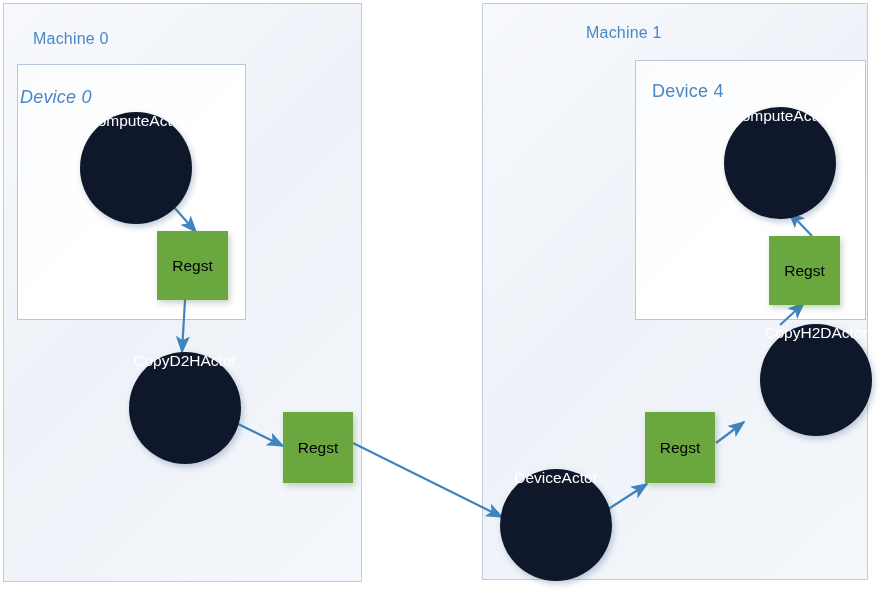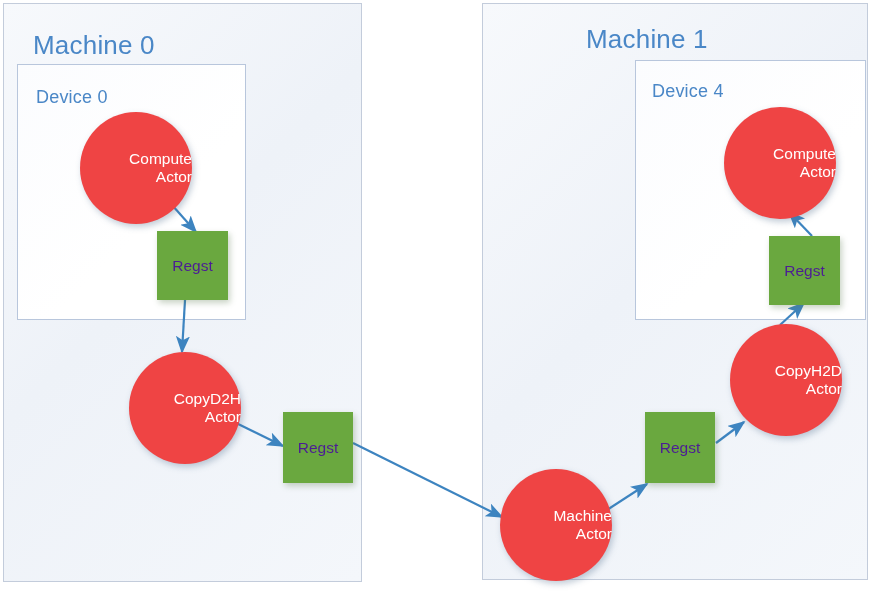--- a/index.html
+++ b/index.html
@@ -31,49 +31,49 @@
     box-sizing: border-box;
   }
   .box-title {
     position: absolute;
     color: #4a87c7;
     font-size: 19px;
     font-weight: normal;
     white-space: nowrap;
     letter-spacing: 0.2px;
   }
-  .machine-title { font-size: 26px; }
+  .machine-title { font-size: 16px; }
   .device-title  { font-size: 18px; }
 
   
   .actor {
     position: absolute;
     border-radius: 50%;
-    background: #ef4444;
+    background: #0f172a;
     box-shadow: 2px 3px 6px rgba(80,110,140,0.35);
     display: flex;
-    flex-direction: column;
-    align-items: flex-end;
+    flex-direction: row;
+    align-items: flex-start;
     justify-content: center;
     color: #ffffff;
     font-size: 15.5px;
     line-height: 1.18;
     text-align: center;
     box-sizing: border-box;
   }
   .actor .l1, .actor .l2 { display: block; }
 
   .regst {
     position: absolute;
     background: #6aa83f;
     box-shadow: 2px 3px 6px rgba(90,120,80,0.33);
     display: flex;
     align-items: center;
     justify-content: center;
-    color: #4c1d95;
+    color: #000000;
     font-size: 15.5px;
     box-sizing: border-box;
   }
 
   
   #arrows {
     position: absolute;
     left: 0;
     top: 0;
     width: 882px;
@@ -83,21 +83,21 @@
 </style>
 </head>
 <body>
 
 <div id="canvas">
 
   <div class="machine-box" style="left:3px; top:3px; width:359px; height:579px;"></div>
   <div class="box-title machine-title" style="left:33px; top:30px;">Machine 0</div>
 
   <div class="device-box" style="left:17px; top:64px; width:229px; height:256px;"></div>
-  <div class="box-title device-title" style="left:36px; top:87px;">Device 0</div>
+  <div class="box-title device-title" style="left:20px; top:87px;font-style:italic;">Device 0</div>
 
   <div class="machine-box" style="left:482px; top:3px; width:386px; height:577px;"></div>
   <div class="box-title machine-title" style="left:554px; top:24px;margin-left:32px;">Machine 1</div>
 
   <div class="device-box" style="left:635px; top:60px; width:231px; height:260px;"></div>
   <div class="box-title device-title" style="left:652px; top:81px;">Device 4</div>
 
   <svg id="arrows" viewBox="0 0 882 593" xmlns="http://www.w3.org/2000/svg">
     <defs>
       <marker id="ah" markerWidth="9" markerHeight="9" refX="7.2" refY="3.2" orient="auto" markerUnits="strokeWidth">
@@ -128,29 +128,29 @@
   <div class="actor" style="left:129px; top:352px; width:112px; height:112px;">
     <span class="l1">CopyD2H</span>
     <span class="l2">Actor</span>
   </div>
 
   <div class="regst" style="left:283px; top:412px; width:70px; height:71px;">
     <span>Regst</span>
   </div>
 
   <div class="actor" style="left:500px; top:469px; width:112px; height:112px;">
-    <span class="l1">Machine</span>
+    <span class="l1">Device</span>
     <span class="l2">Actor</span>
   </div>
 
   <div class="regst" style="left:645px; top:412px; width:70px; height:71px;">
     <span>Regst</span>
   </div>
 
-  <div class="actor" style="left:730px; top:324px; width:112px; height:112px;">
+  <div class="actor" style="left:760px; top:324px; width:112px; height:112px;">
     <span class="l1">CopyH2D</span>
     <span class="l2">Actor</span>
   </div>
 
   <div class="regst" style="left:769px; top:236px; width:71px; height:69px;">
     <span>Regst</span>
   </div>
 
   <div class="actor" style="left:724px; top:107px; width:112px; height:112px;">
     <span class="l1">Compute</span>

